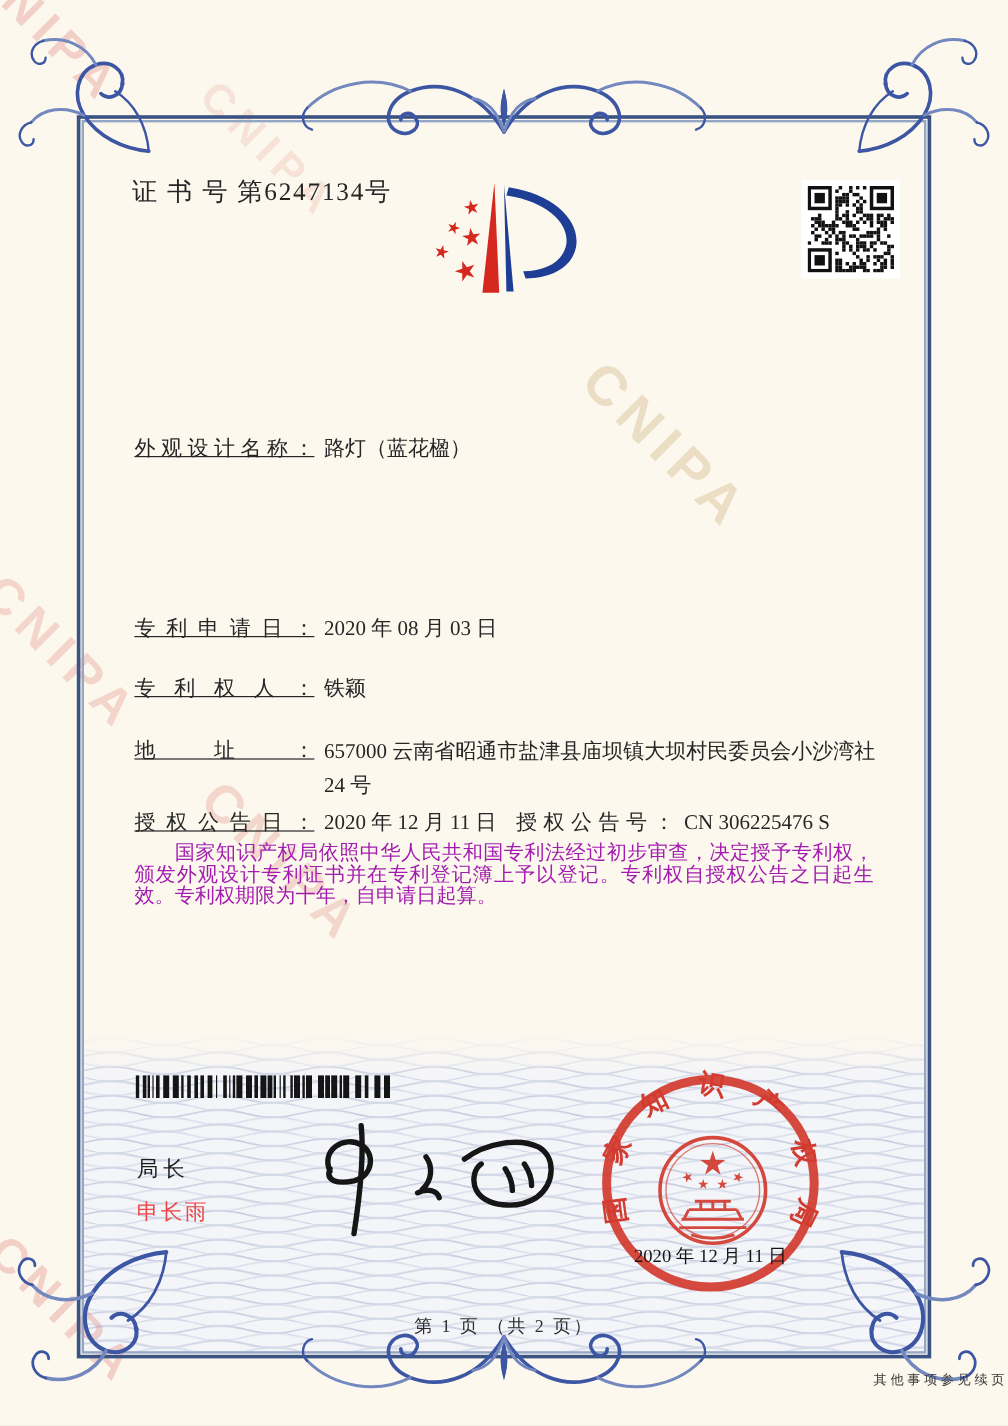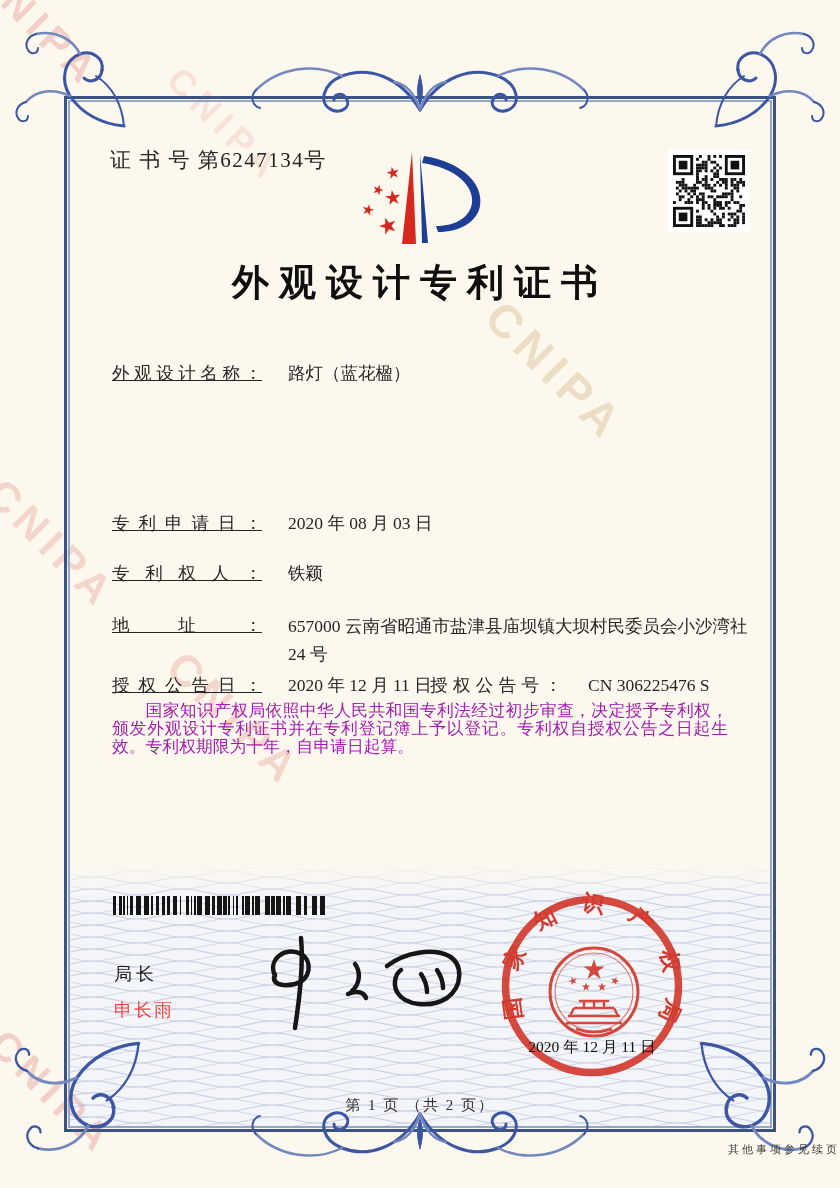--- a/index.html
+++ b/index.html
@@ -39,21 +39,21 @@
   .cert-no{left:110px;top:146px;font-size:21px;letter-spacing:1.5px;z-index:5;color:#242424;}
   .logo{left:352px;top:140px;z-index:5;}
   .qr{left:668px;top:150px;width:82px;height:82px;background:#fff;padding:5px;box-sizing:border-box;z-index:5;}
   .title{left:0;right:0;top:258px;text-align:center;font-size:37px;font-weight:bold;letter-spacing:10px;
          color:#0f0f0f;z-index:5;}
 
   
   .row{position:absolute;left:112px;font-size:17.5px;line-height:27px;z-index:5;color:#262626;}
   .lbl{display:inline-block;width:150px;text-align:justify;text-align-last:justify;vertical-align:top;text-decoration:underline;}
   .lbl2{display:inline-block;width:132px;text-align:justify;text-align-last:justify;vertical-align:top;}
-  .val{margin-left:26px;vertical-align:top;}
+  .val{margin-left:8px;vertical-align:top;}
   .r1{top:360px;} .r2{top:410px;} .r3{top:460px;} .r4{top:510px;} .r5{top:560px;}
   .r6{top:612px;} .r6 .val{display:inline-block;width:462px;line-height:28px;}
   .r7{top:672px;width:660px;}
   .pair-right{position:absolute;left:318px;top:0;}
 
   
   .body-text{left:112px;top:702px;width:616px;font-size:16.8px;line-height:18px;text-align:justify;
              z-index:5;color:#a21caf;}
   .body-text p{margin:0;text-indent:2em;}
 
@@ -373,21 +373,20 @@
           <rect x="37.44" y="69.12" width="2.88" height="2.88" fill="#111"></rect>
           <rect x="46.08" y="69.12" width="2.88" height="2.88" fill="#111"></rect>
           <rect x="48.96" y="69.12" width="2.88" height="2.88" fill="#111"></rect>
           <rect x="54.72" y="69.12" width="2.88" height="2.88" fill="#111"></rect>
           <rect x="57.60" y="69.12" width="2.88" height="2.88" fill="#111"></rect>
           <rect x="60.48" y="69.12" width="2.88" height="2.88" fill="#111"></rect>
         </g>
       </svg>
   </div>
 
-  <div class="abs title">外观设计专利证书</div>
 
   <div class="row r1"><span class="lbl">外观设计名称：</span><span class="val">路灯（蓝花楹）</span></div>
   <div class="row r4"><span class="lbl">专利申请日：</span><span class="val">2020 年 08 月 03 日</span></div>
   <div class="row r5"><span class="lbl">专利权人：</span><span class="val">铁颖</span></div>
   <div class="row r6 addr"><span class="lbl">地址：</span><span class="val">657000 云南省昭通市盐津县庙坝镇大坝村民委员会小沙湾社 24 号</span></div>
   <div class="row r7">
     <span><span class="lbl">授权公告日：</span><span class="val">2020 年 12 月 11 日</span></span>
     <span class="pair-right"><span class="lbl2">授权公告号：</span><span class="val">CN 306225476 S</span></span>
   </div>
 

